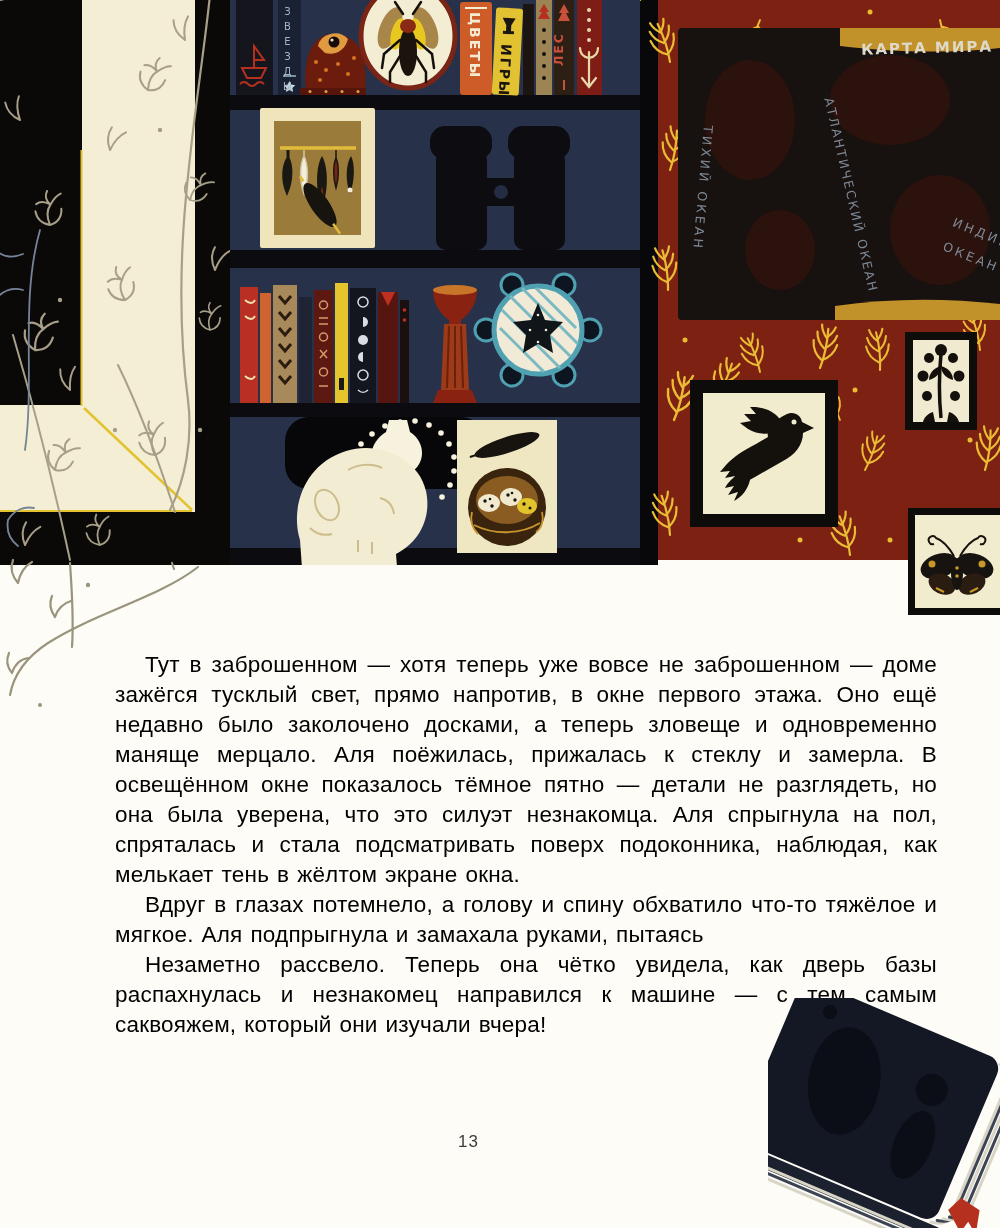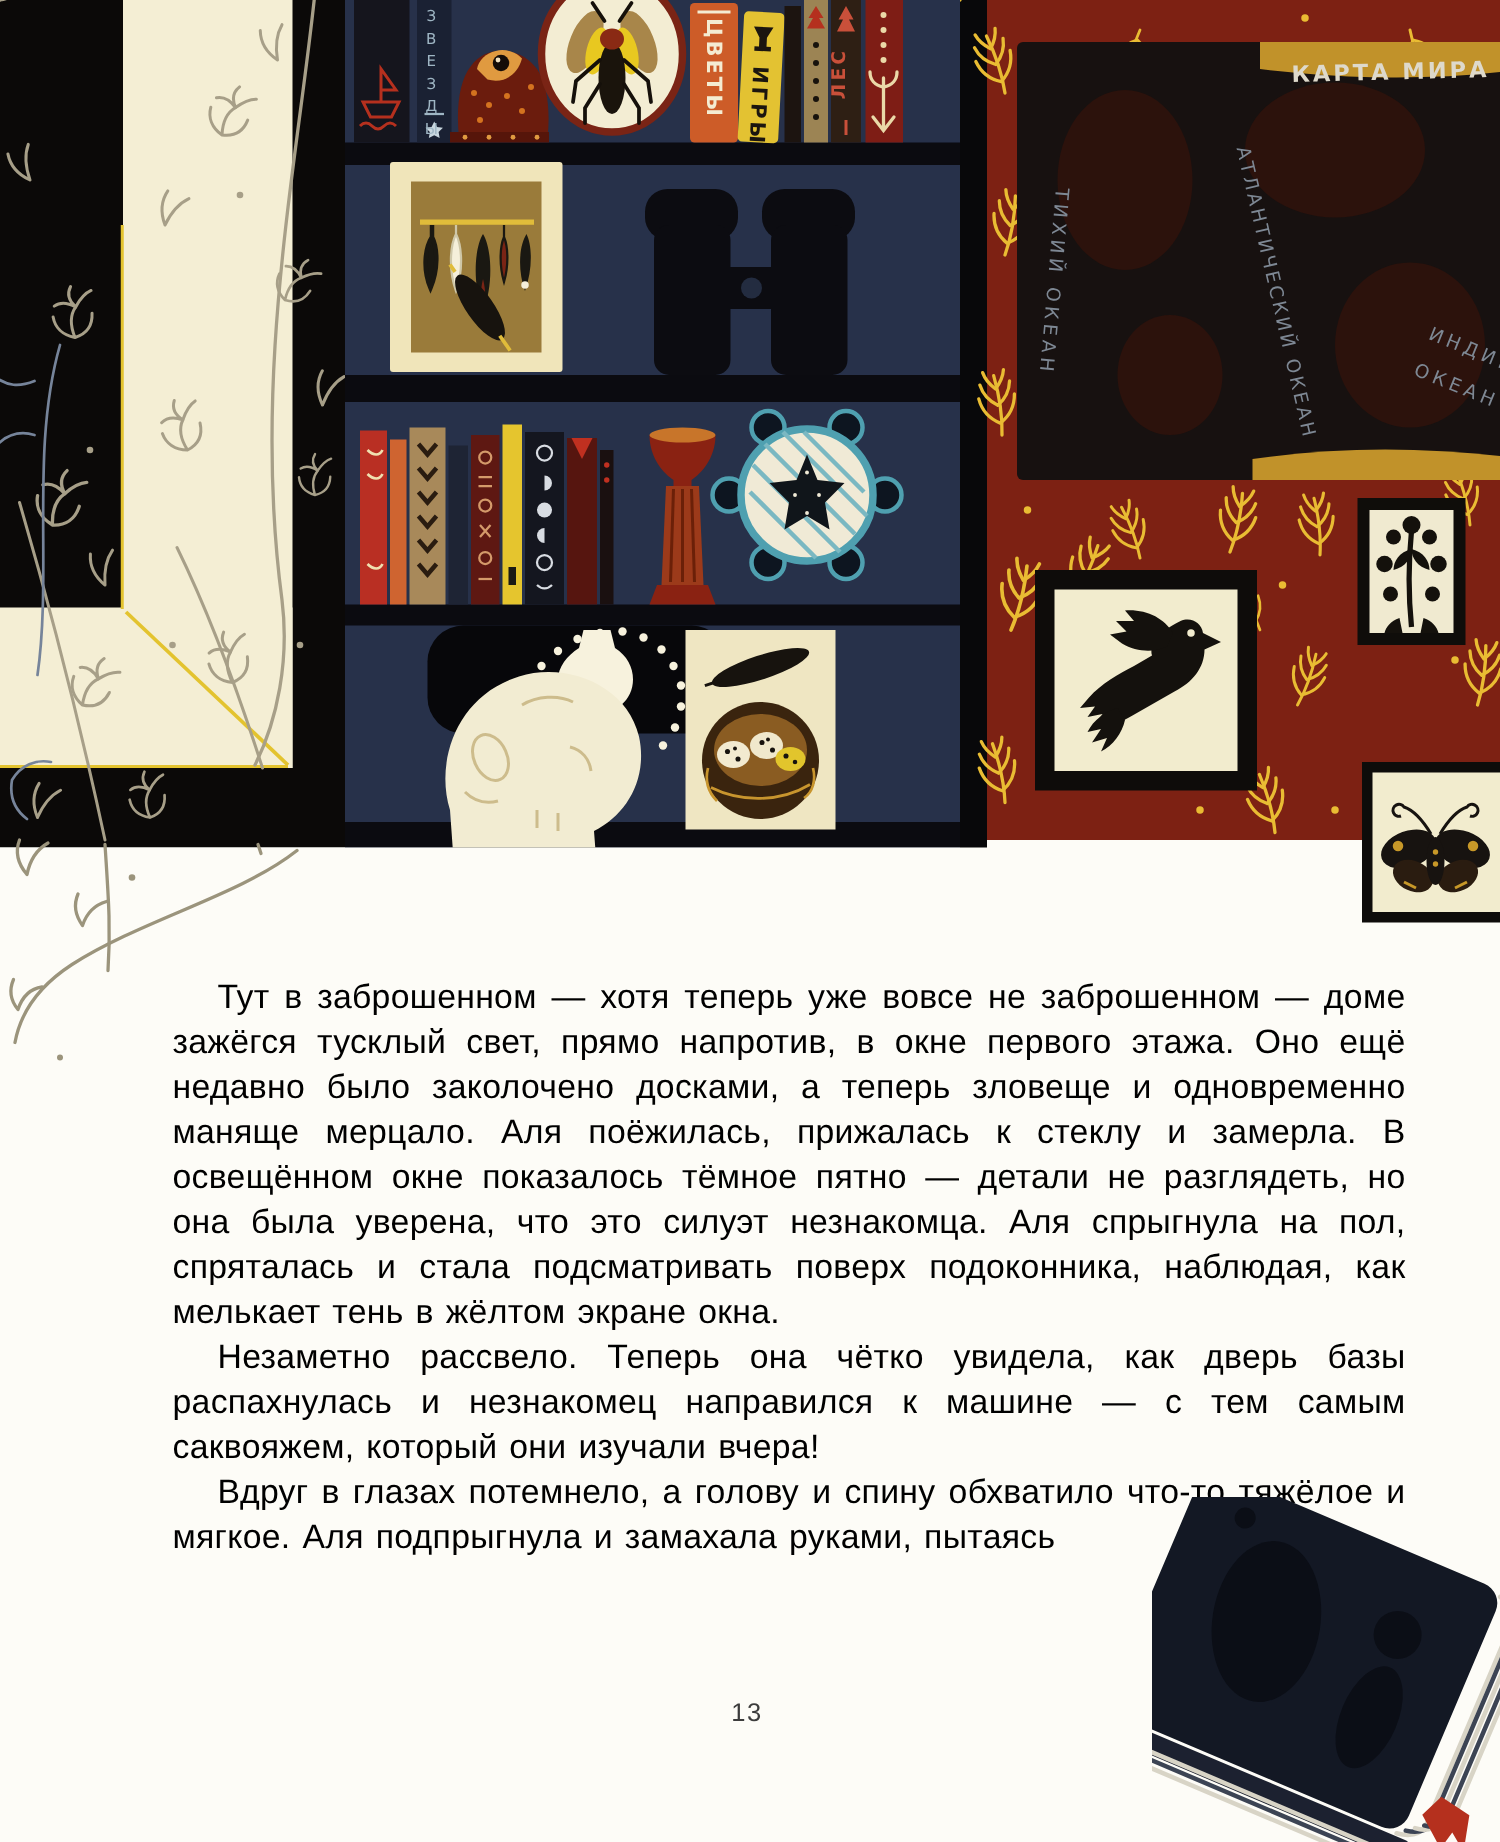--- a/index.html
+++ b/index.html
@@ -30,21 +30,21 @@
     transform:rotate(180deg);}
 
   
   .text-block{
     position:absolute;left:115px;top:650px;width:822px;
     font-size:22.5px;line-height:30px;text-align:justify;color:#000000;
     letter-spacing:.2px;word-spacing:1.5px;
   }
   .text-block p{margin:0;text-indent:30px;}
   .page-number{
-    position:absolute;left:458px;top:1132px;width:80px;text-align:center;
+    position:absolute;left:458px;top:1132px;width:80px;text-align:left;
     font-size:17px;color:#3c3c3c;letter-spacing:1px;
   }
 </style>
 </head>
 <body>
 
 <div class="page">
 
   <svg class="illo" style="left:0;top:0" width="230" height="565" viewBox="0 0 230 565">
     <rect x="0" y="0" width="230" height="565" fill="#0b0908"></rect>
@@ -512,22 +512,22 @@
     <div>ИНДИЙСКИЙ</div>
     <div>ОКЕАН</div>
   </div>
   <div class="illo-label spine sp-stars">ЗВЕЗДЫ</div>
   <div class="illo-label spine sp-flowers">ЦВЕТЫ</div>
   <div class="illo-label spine sp-games">ИГРЫ</div>
   <div class="illo-label spine sp-forest">ЛЕС</div>
 
   <div class="text-block">
     <p>Тут в заброшенном — хотя теперь уже вовсе не заброшенном — доме зажёгся тусклый свет, прямо напротив, в окне первого этажа. Оно ещё недавно было заколочено досками, а теперь зловеще и одновременно маняще мерцало. Аля поёжилась, прижалась к стеклу и замерла. В освещённом окне показалось тёмное пятно — детали не разглядеть, но она была уверена, что это силуэт незнакомца. Аля спрыгнула на пол, спряталась и стала подсматривать поверх подоконника, наблюдая, как мелькает тень в жёлтом экране окна.</p>
+    <p>Вдруг в глазах потемнело, а голову и спину обхватило что-то тяжёлое и мягкое. Аля подпрыгнула и замахала руками, пытаясь</p>
     <p>Незаметно рассвело. Теперь она чётко увидела, как дверь базы распахнулась и незнакомец направился к машине — с тем самым саквояжем, который они изучали вчера!</p>
-    <p>Вдруг в глазах потемнело, а голову и спину обхватило что-то тяжёлое и мягкое. Аля подпрыгнула и замахала руками, пытаясь</p>
   </div>
 
   <div class="page-number">13</div>
 
   <svg class="illo" style="left:768px;top:998px" width="232" height="230" viewBox="0 0 232 230">
     <g transform="translate(106,100) rotate(23)">
 
       <g stroke-linecap="round" fill="none">
         <path d="M-98,-62 l0,150 q2,10 16,13 l190,0" stroke="#1c2130" stroke-width="14"></path>
         <path d="M103,-80 q12,3 14,12 l0,148 q-2,10 -16,12" stroke="#d8d4c6" stroke-width="3"></path>

